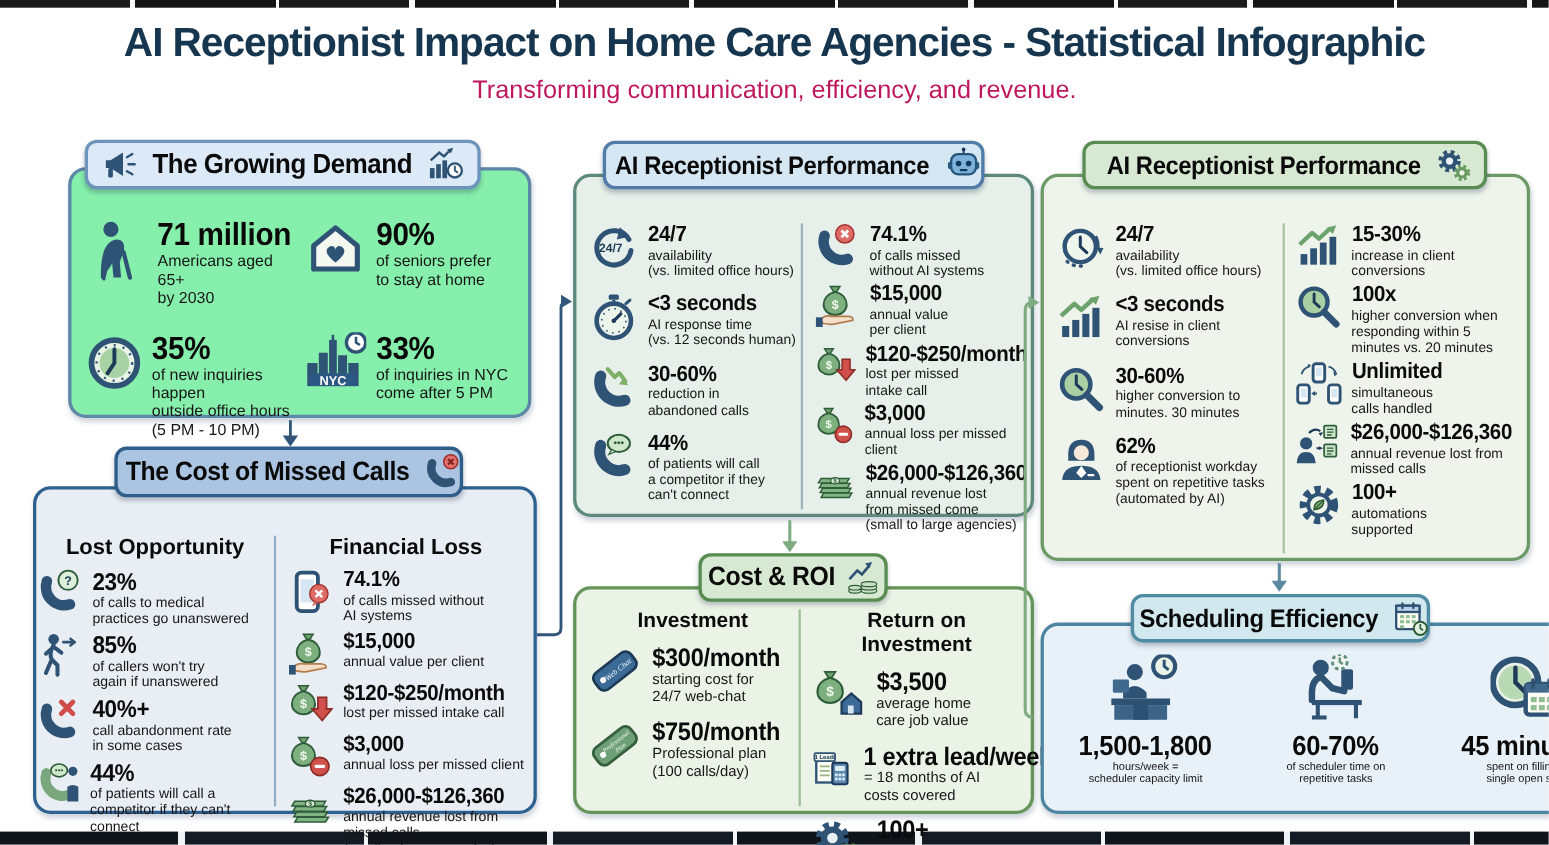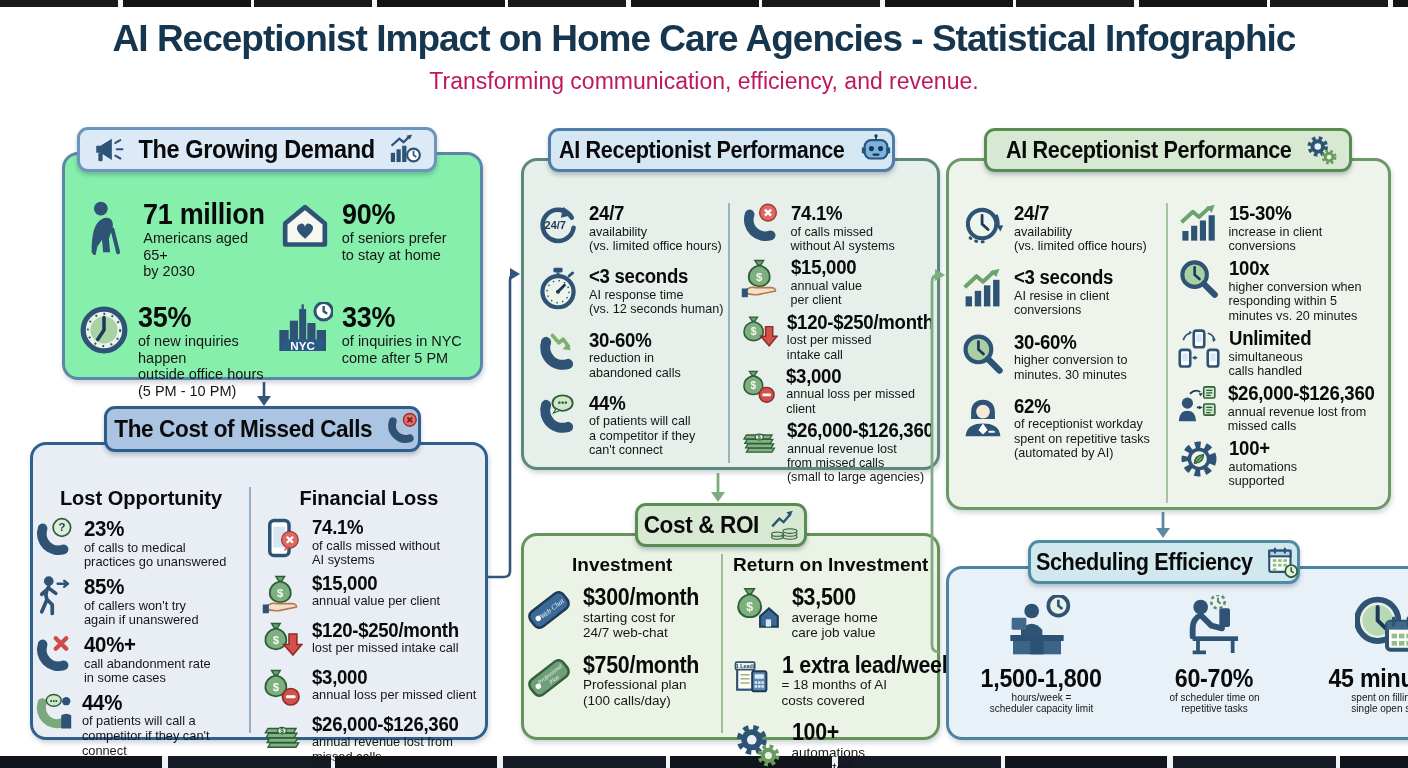--- a/index.html
+++ b/index.html
@@ -81,21 +81,21 @@
   .p-c .cols{padding:42px 6px 4px 12px;}
   .p-c .col + .col{border-color:#9cb3ba;}
   .p-c .ic{width:44px;height:44px;}
   .p-c .val{font-size:20px;}
   .p-c .desc{font-size:12.6px;}
   .p-c .col:first-child .stat{margin-bottom:13px;}
   .p-c .col + .col .stat{margin-bottom:4px;}
   .p-c .col + .col .ic{width:42px;height:42px;}
 
   
-  .p-d .cols{padding:18px 8px 4px 0;justify-content:space-between;}
+  .p-d .cols{padding:18px 8px 4px 10px;justify-content:space-between;}
   .p-d .col + .col{border-color:#9cbf94;}
   .p-d .col-h{font-size:19px;margin-bottom:9px;}
   .p-d .ic{width:50px;height:50px;}
   .p-d .stat{margin-bottom:12px;}
   .p-d .val{font-size:23px;}
   .p-d .desc{font-size:13.5px;}
 
   
   .p-e .cols{padding:42px 6px 4px 12px;}
   .p-e .col + .col{border-color:#a7c3a0;}
@@ -546,21 +546,21 @@
                   <path d="M6 27 h32 l3 -5 H9 z"></path>
                   <path d="M5 21.5 h32 l3 -5 H8 z"></path>
                 </g>
                 <ellipse cx="24" cy="19" rx="5" ry="3.6" fill="#dff0da" stroke="#2f5d3a" stroke-width="1.4"></ellipse>
                 <text x="24" y="21.8" text-anchor="middle" font-size="7.5" font-weight="bold" fill="#2f5d3a" font-family="Liberation Sans,sans-serif">$</text>
               </svg>
             </span>
             <div class="txt">
               <div class="val">$26,000-$126,360</div>
               <div class="desc">annual revenue lost
-from missed calls
+from missed come
 (small to large agencies)</div>
             </div>
           </div>
         </div>
     </div>
   </div>
 </div>
 
 <div id="hdrD" class="hdr">
   <span class="t">Cost &amp; ROI</span>

